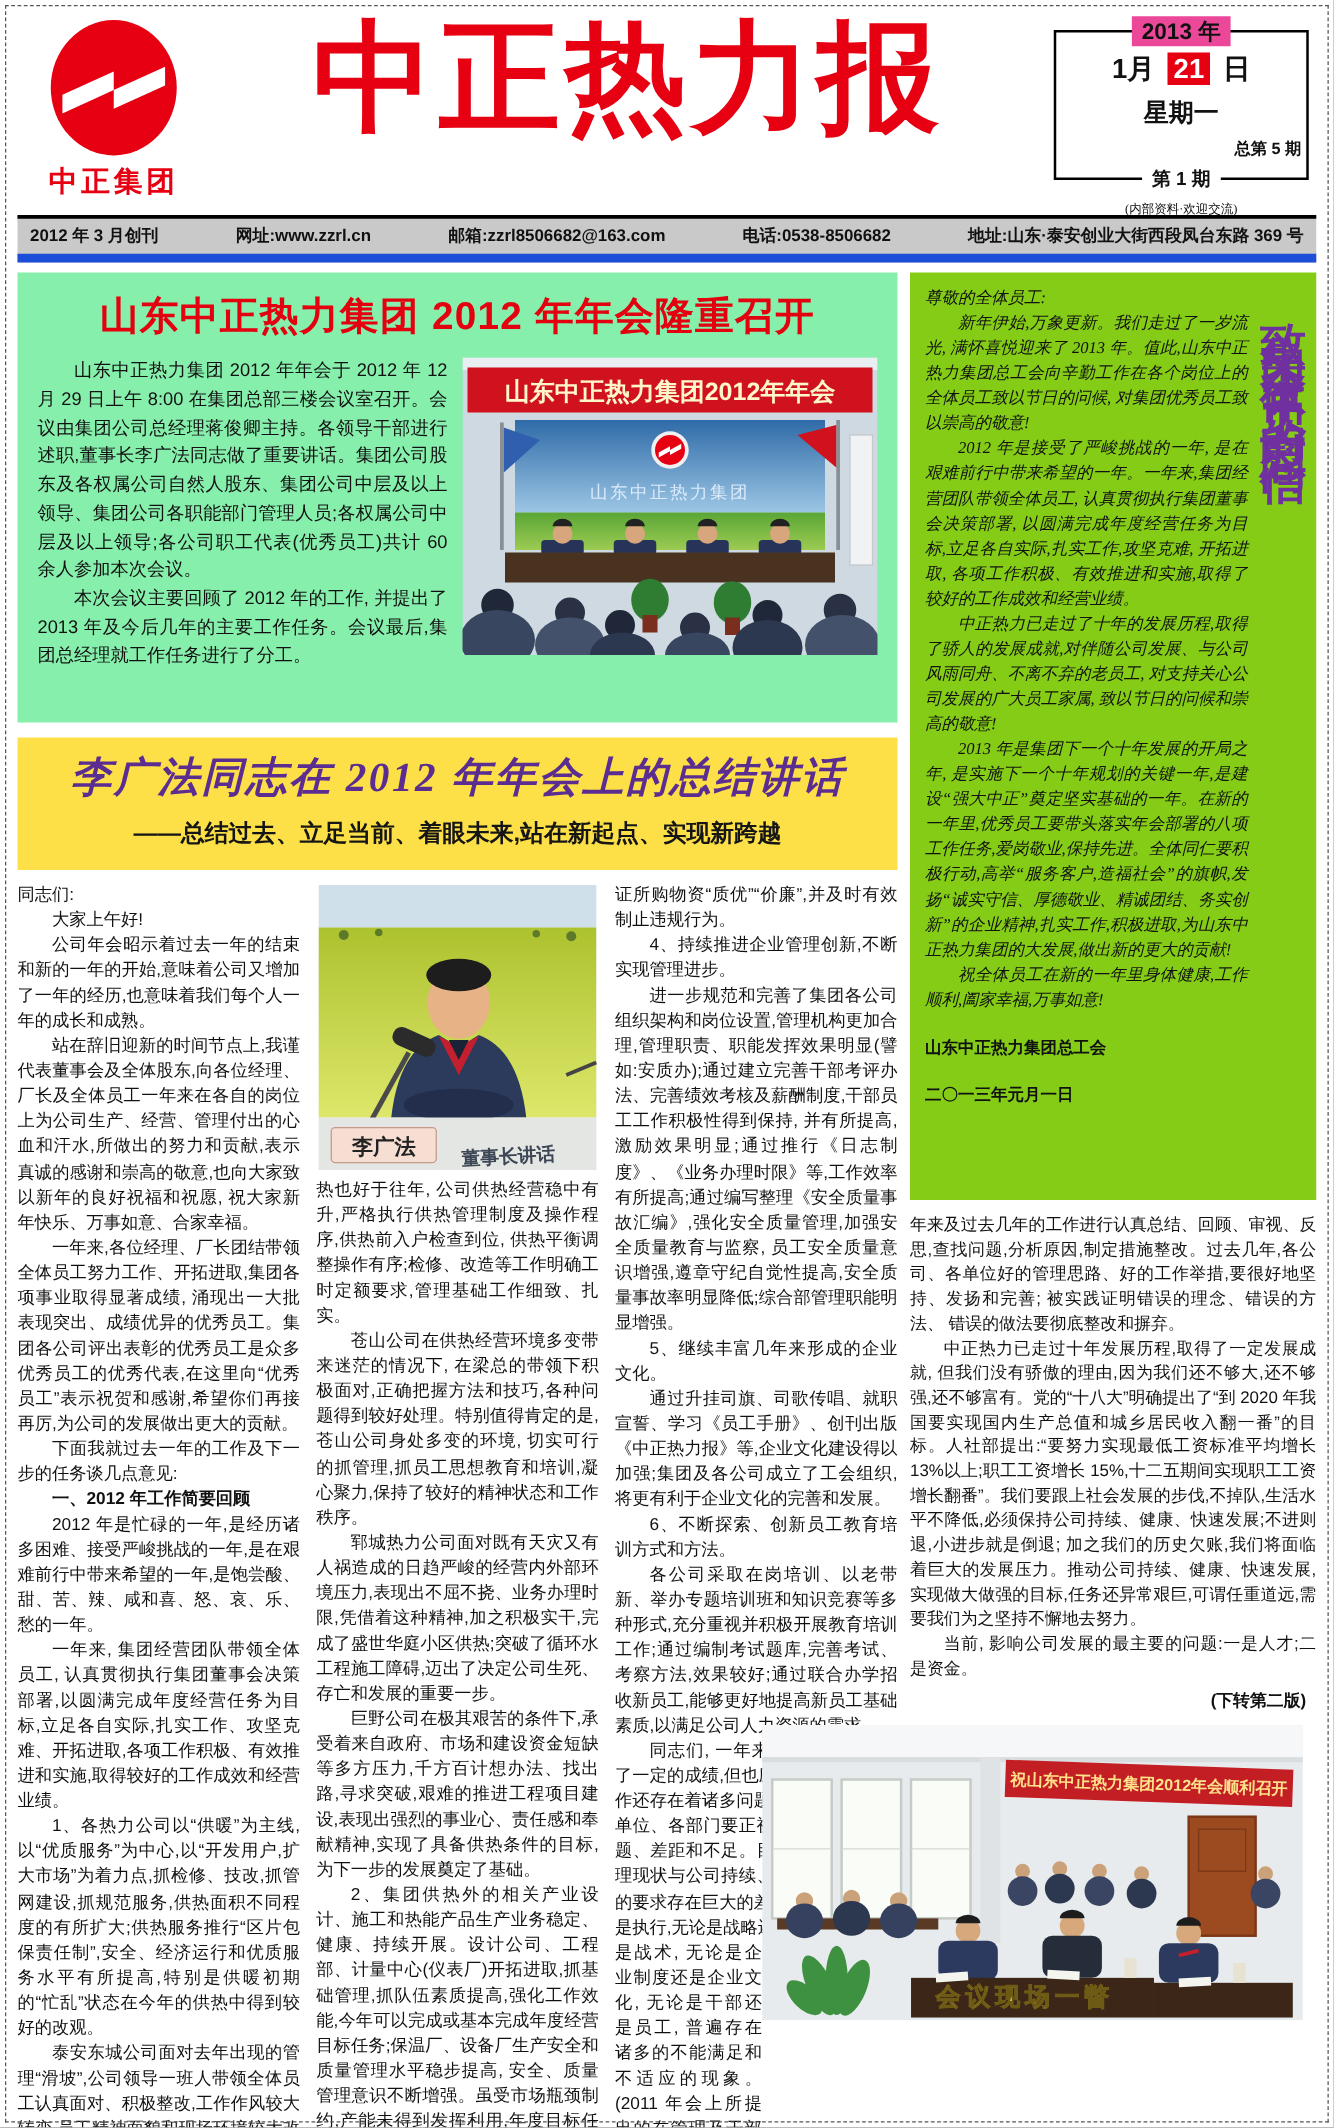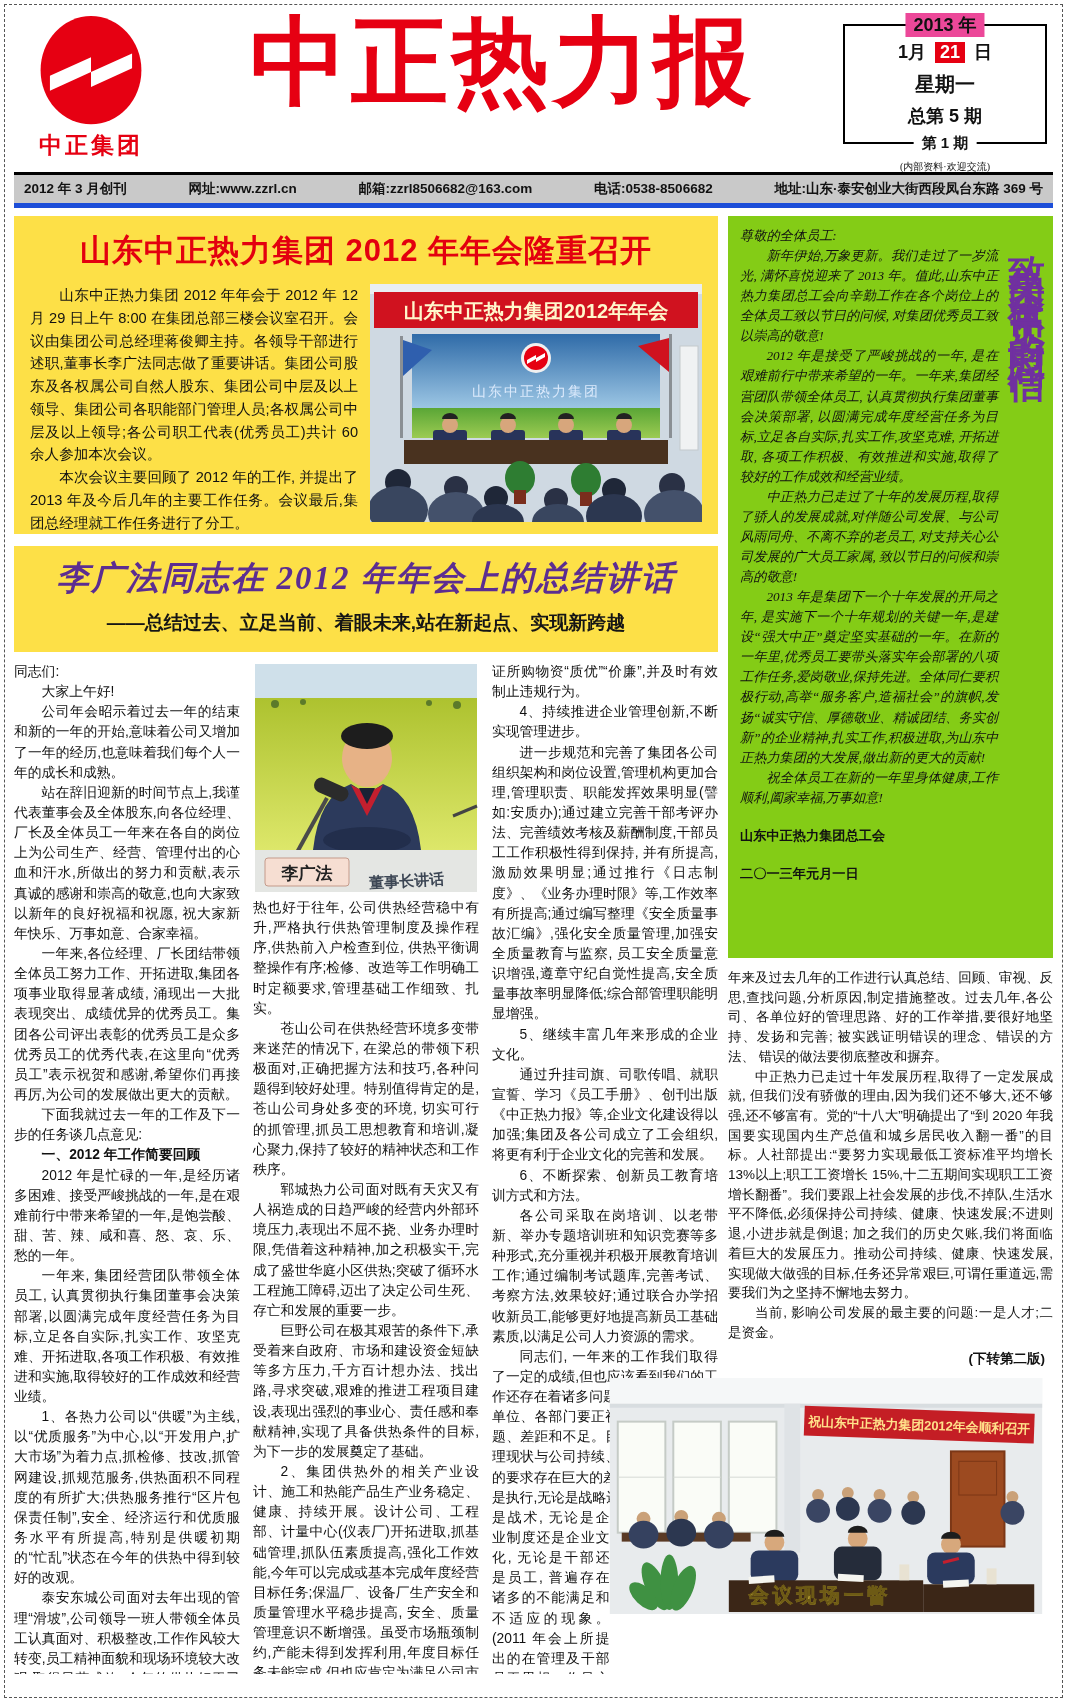--- a/index.html
+++ b/index.html
@@ -14,39 +14,39 @@
   .logo-text{color:#e60012;font-weight:900;font-size:23px;letter-spacing:3px;margin-top:-2px;}
   .title-block{flex:1;text-align:center;overflow:hidden;}
   .paper-title{font-family:"Liberation Serif",serif;font-weight:900;color:#e60012;
                font-size:97px;line-height:1.02;letter-spacing:4px;white-space:nowrap;}
   .paper-pinyin{color:#8f8f8f;font-weight:bold;font-size:25px;letter-spacing:9px;word-spacing:34px;
                 margin-top:4px;white-space:nowrap;}
   .date-block{width:212px;flex:none;text-align:center;}
   .date-box{position:relative;border:2.5px solid #000;margin:10px 4px 0;padding:14px 4px 14px;}
   .year{position:absolute;top:-13px;left:50%;transform:translateX(-50%);background:#ec4899;
         padding:0 8px;font-size:18px;font-weight:600;white-space:nowrap;}
-  .date-main{font-size:18px;font-weight:800;white-space:nowrap;}
+  .date-main{font-size:22px;font-weight:800;white-space:nowrap;}
   .day-badge{display:inline-block;background:#e60012;color:#fff;padding:0 5px;margin:0 4px;}
   .weekday{font-size:20px;font-weight:800;margin-top:7px;}
-  .issue-total{font-size:18px;margin-top:6px;font-weight:600;}
+  .issue-total{font-size:13px;margin-top:6px;font-weight:600;text-align:right;}
   .issue-no{position:absolute;bottom:-11px;left:50%;transform:translateX(-50%);background:#fff;
             padding:0 8px;font-size:15px;font-weight:600;white-space:nowrap;}
   .note{margin-top:16px;font-size:10px;font-family:"Liberation Serif",serif;white-space:nowrap;}
 
   
-  .info-bar{margin:6px 14px 0;border-top:3px solid #000;border-bottom:5px solid #1d4ed8;background:#c9c9c9;
+  .info-bar{margin:6px 14px 0;border-top:3px solid #000;border-bottom:7px solid #1d4ed8;background:#c9c9c9;
             display:flex;justify-content:space-between;align-items:center;padding:5px 10px;
             font-size:13.5px;font-weight:600;white-space:nowrap;}
 
   
   .content{display:flex;gap:10px;margin:8px 14px 0;position:relative;}
   .left-section{width:704px;flex:none;}
   .right-section{flex:1;display:flex;flex-direction:column;min-width:0;}
 
-  .bluebox{background:#fde047;padding:6px 16px 10px;height:318px;overflow:hidden;box-sizing:border-box;}
+  .bluebox{background:#86efac;padding:6px 16px 10px;height:360px;overflow:hidden;box-sizing:border-box;}
   .a1title{font-size:31px;font-weight:900;color:#e3000f;text-align:center;margin:8px 0 12px;letter-spacing:1px;}
   .a1body{display:flex;gap:12px;}
   .a1text{flex:1;font-size:14.6px;line-height:1.56;text-align:justify;}
   .a1text p{margin:0;text-indent:2em;}
   .a1photo{width:332px;height:238px;flex:none;}
   .a1photo svg{width:100%;height:100%;display:block;}
 
   .peachbox{background:#fde047;margin-top:12px;padding:10px 6px 8px;height:106px;overflow:hidden;
             box-sizing:border-box;text-align:center;}
   .a2title{font-family:"Liberation Serif",serif;font-style:italic;font-weight:bold;

